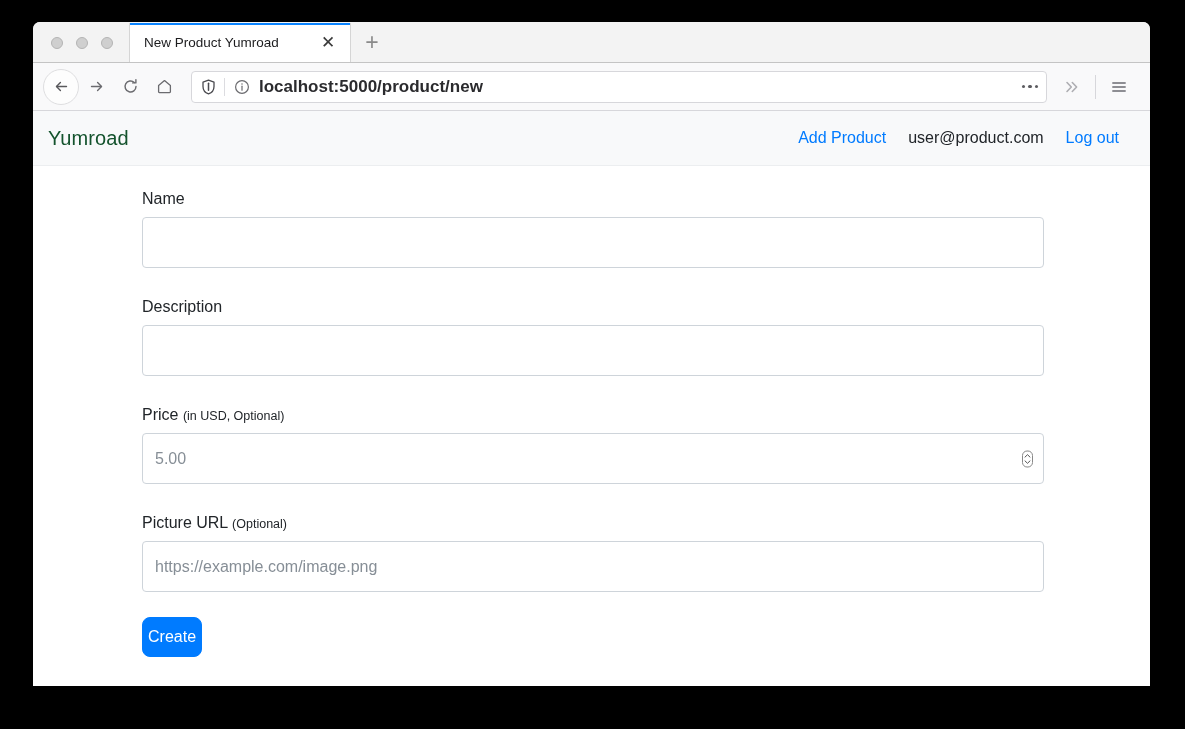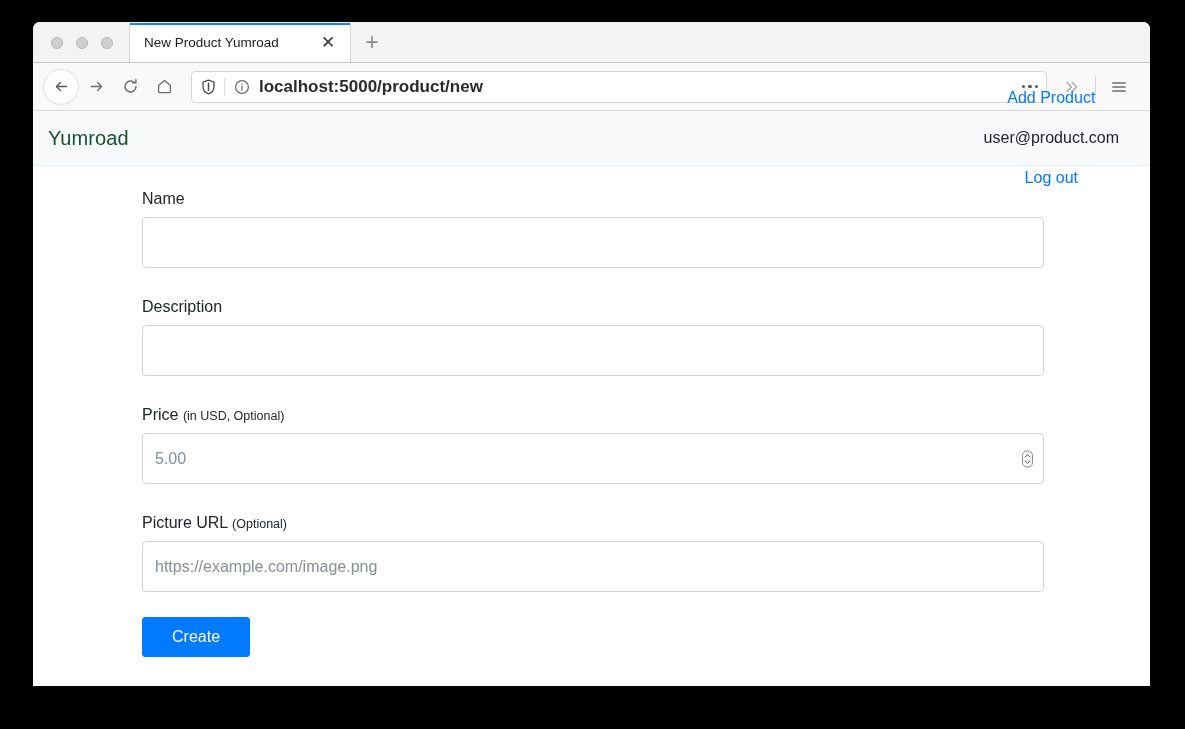--- a/index.html
+++ b/index.html
@@ -185,21 +185,20 @@
     color: #14532d;
     letter-spacing: 0.1px;
     padding-left: 0;
   }
   #navbar-right {
     margin-left: auto;
     display: flex;
     align-items: center;
     gap: 22px;
     font-size: 16px;
-    flex-direction: column;
   }
   .nav-link { color: #007bff; text-decoration: none; }
   .nav-user { color: #212529; }
 
   
   #page-body {
     height: calc(664px - 40px - 48px - 55px);
     background: #ffffff;
     padding-top: 24px;
     box-sizing: border-box;
@@ -258,22 +257,22 @@
   }
   .spinner svg { display: block; }
 
   #create-btn {
     margin-top: 25px;
     background: #007bff;
     border: 1px solid #007bff;
     color: #ffffff;
     font-family: "Liberation Sans", sans-serif;
     font-size: 16px;
-    padding: 7px 29px;
-    border-radius: 3px;
+    padding: 7px 5px;
+    border-radius: 8px;
     cursor: pointer;
     line-height: 1.5;
   }
 </style>
 </head>
 <body>
 
 <div id="browser-window">
 
   <div id="tabstrip">

